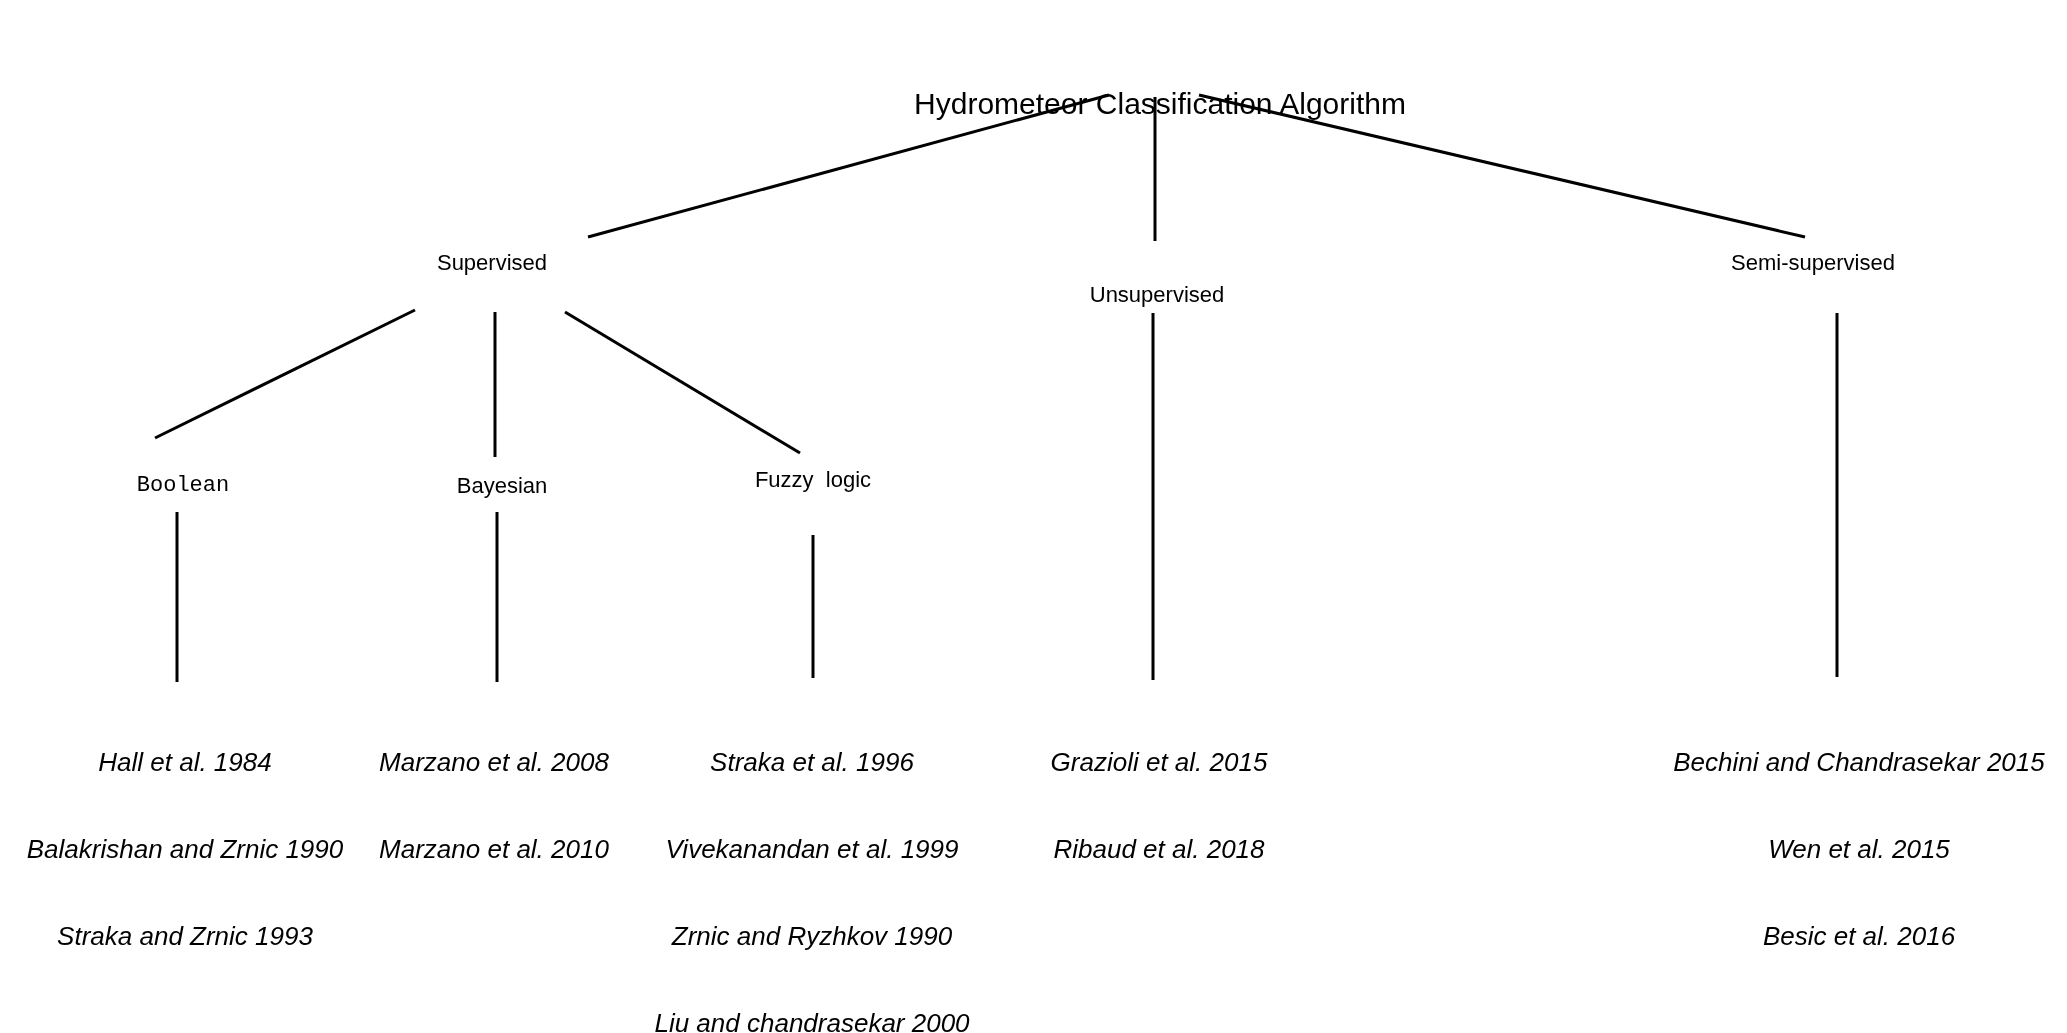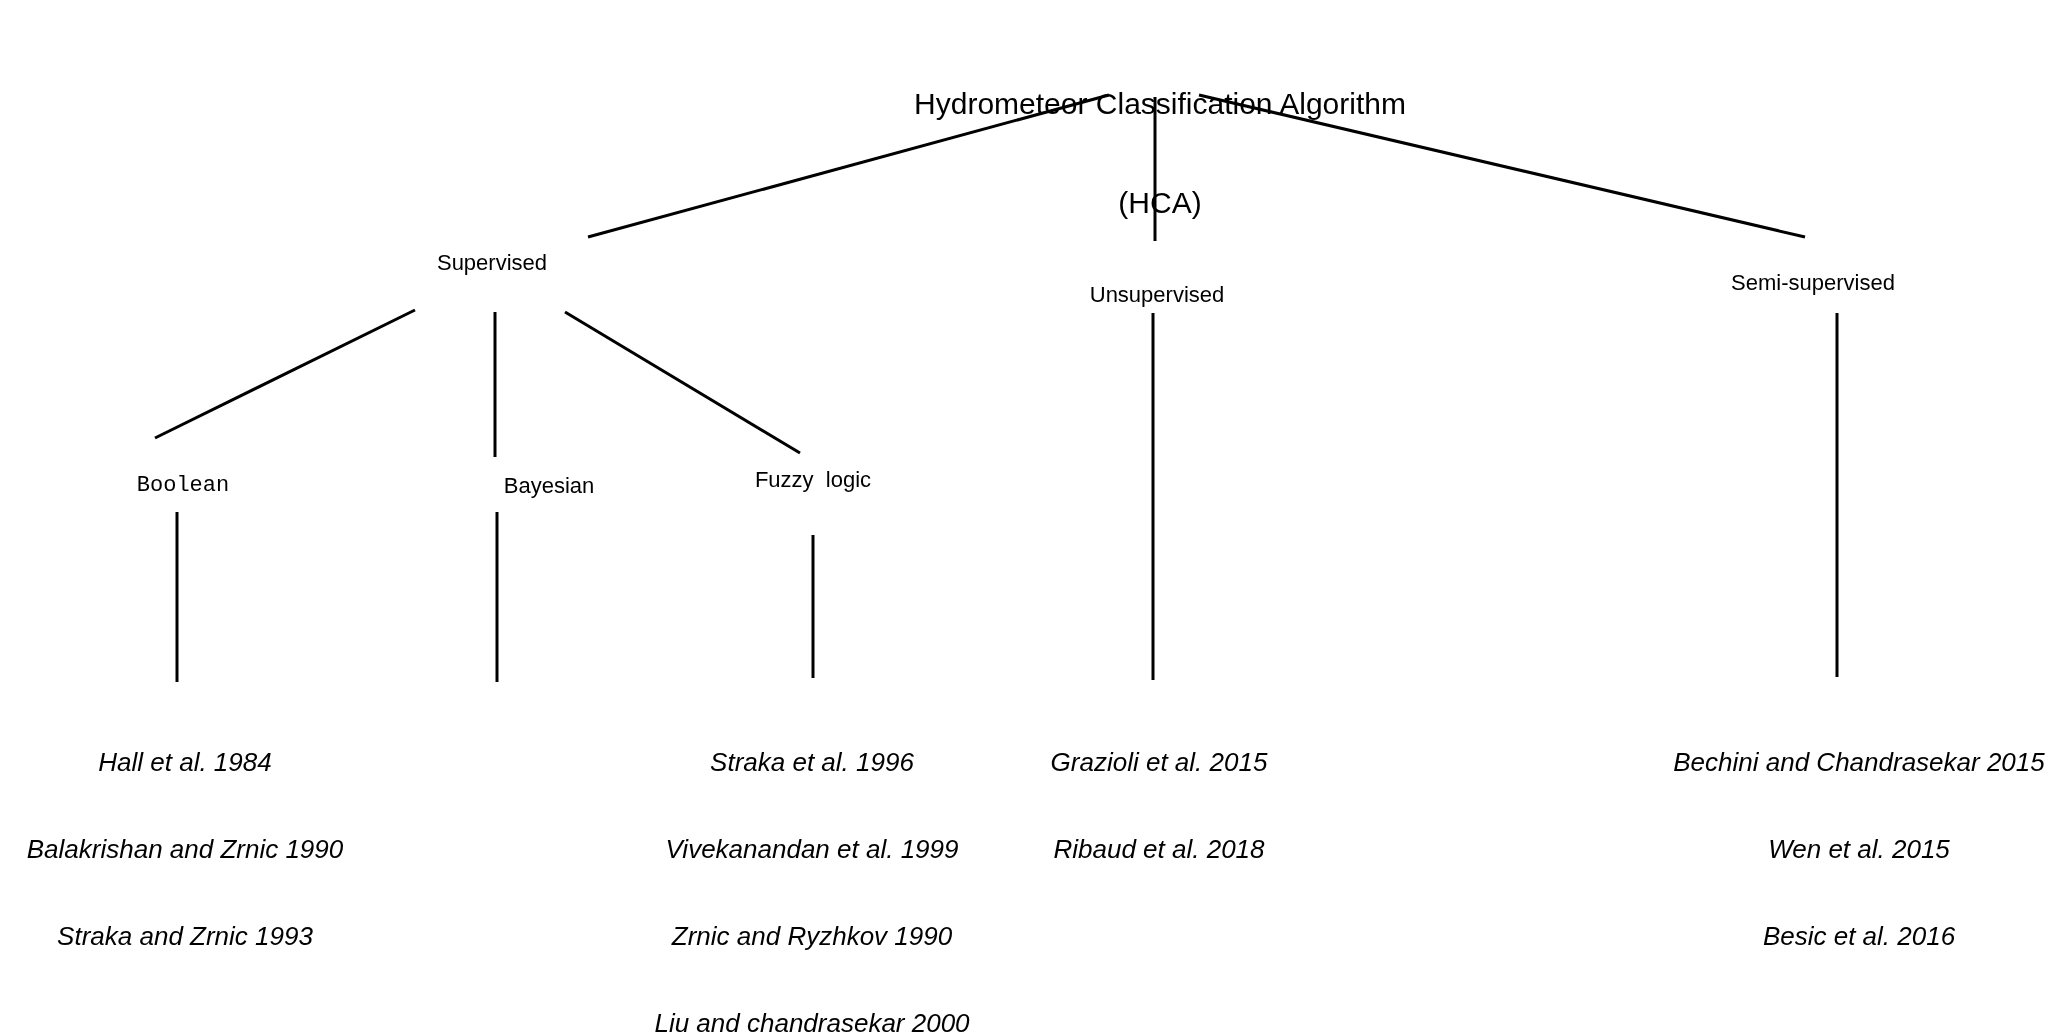--- a/index.html
+++ b/index.html
@@ -66,38 +66,41 @@
     <line x1="565" y1="312" x2="800" y2="453"></line>
     <line x1="177" y1="512" x2="177" y2="682"></line>
     <line x1="497" y1="512" x2="497" y2="682"></line>
     <line x1="813" y1="535" x2="813" y2="678"></line>
     <line x1="1153" y1="313" x2="1153" y2="680"></line>
     <line x1="1837" y1="313" x2="1837" y2="677"></line>
   </svg>
 
   <div class="node root-node" style="left:1160px; top:21px;">
     <div>Hydrometeor Classification Algorithm</div>
-    <div>(HCA)</div>
   </div>
 
   <div class="node" style="left:492px;  top:246px;">Supervised</div>
   <div class="node" style="left:1157px; top:246px;margin-top:32px;">Unsupervised</div>
-  <div class="node" style="left:1813px; top:246px;margin-top:20px;">Semi-supervised</div>
+  <div class="node" style="left:1813px; top:246px;">Semi-supervised</div>
 
   <div class="node" style="left:183px; top:469px;font-family:Liberation Mono, monospace;">Boolean</div>
-  <div class="node" style="left:502px; top:469px;margin-left:47px;">Bayesian</div>
+  <div class="node" style="left:502px; top:469px;">Bayesian</div>
   <div class="node" style="left:813px; top:463px;">Fuzzy  logic</div>
 
   <div class="citations" style="left:185px; top:690px;">
     <div>Hall et al. 1984</div>
     <div>Balakrishan and Zrnic 1990</div>
     <div>Straka and Zrnic 1993</div>
     
   </div>
 
+  <div class="citations" style="left:494px; top:690px;">
+    <div>Marzano et al. 2008</div>
+    <div>Marzano et al. 2010</div>
+  </div>
 
   <div class="citations" style="left:812px; top:690px;">
     <div>Straka et al. 1996</div>
     <div>Vivekanandan et al. 1999</div>
     <div>Zrnic and Ryzhkov 1990</div>
     <div>Liu and chandrasekar 2000</div>
     
     
     
     

